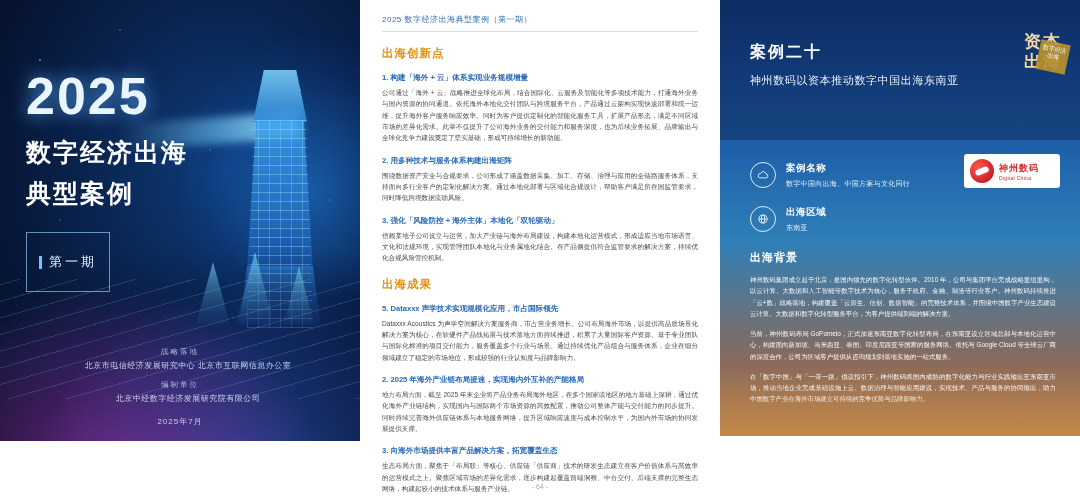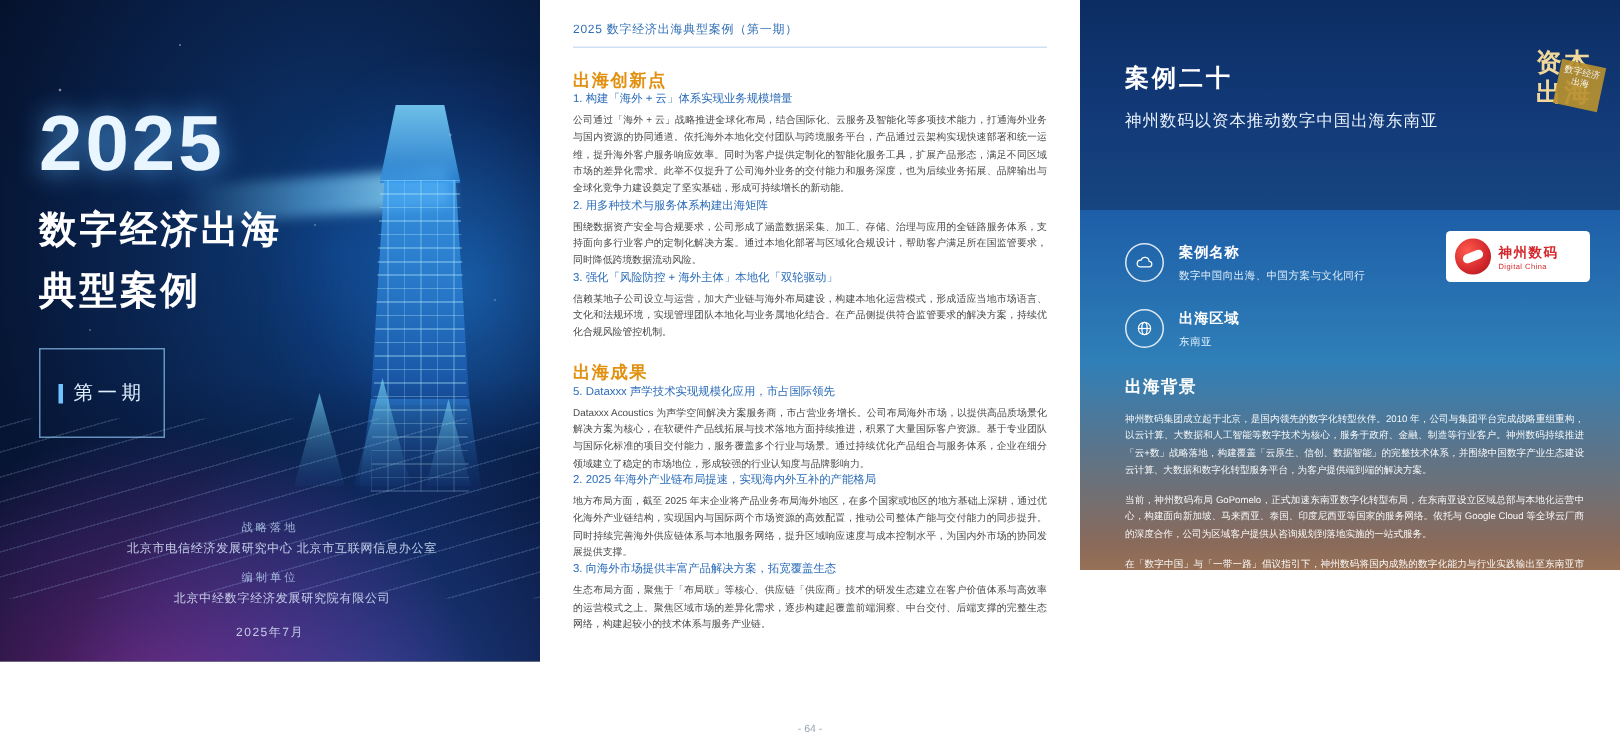--- a/index.html
+++ b/index.html
@@ -147,37 +147,37 @@
     border-bottom: 1px solid #cfe0f2;
     padding-bottom: 6px;
   }
   .tp-h1 {
     margin-top: 14px;
     font-size: 11.5px; font-weight: 700; color: #e2900f;
     letter-spacing: 1px;
   }
   .tp-h1.second { margin-top: 13px; }
   .tp-sub {
-    margin-top: 0;
-    font-size: 7.6px; font-weight: 400; color: #2b6cb8;
+    margin-top: 12px;
+    font-size: 7.6px; font-weight: 700; color: #2b6cb8;
   }
   .tp-p {
     margin-top: 4px;
     font-size: 6.6px; line-height: 1.72; color: #4a4a4a;
     text-align: justify;
   }
   .tp-foot {
     position: absolute; left: 0; right: 0; bottom: 10px;
     text-align: center; font-size: 7px; color: #9aa7b5;
   }
 
   
   .casepage {
     position: relative;
-    width: 360px; height: 380px;
+    width: 360px; height: 436px;
     flex: 0 0 360px;
     background: #ef4444;
     overflow: hidden;
   }
   .cp-top {
     position: relative;
     height: 140px;
     background: linear-gradient(180deg, #0c2d63 0%, #123a78 55%, #16457f 100%);
     padding: 42px 22px 0 30px;
   }

